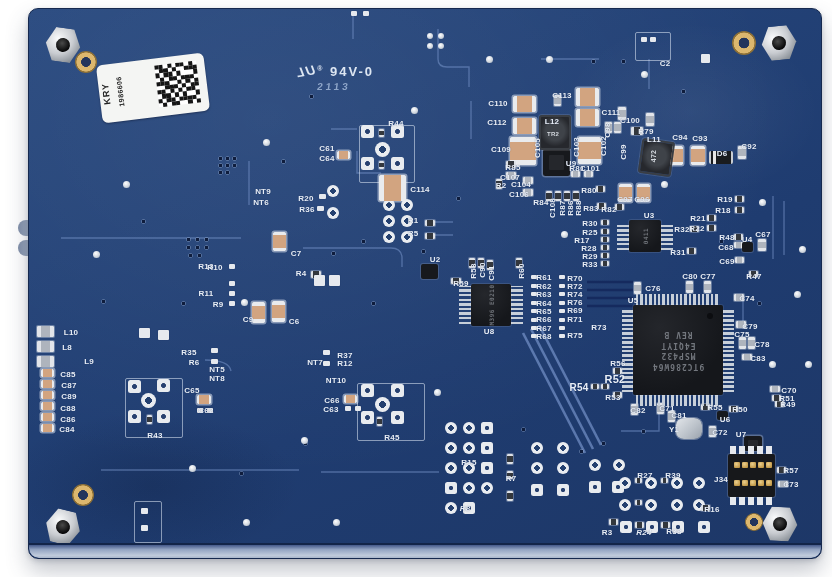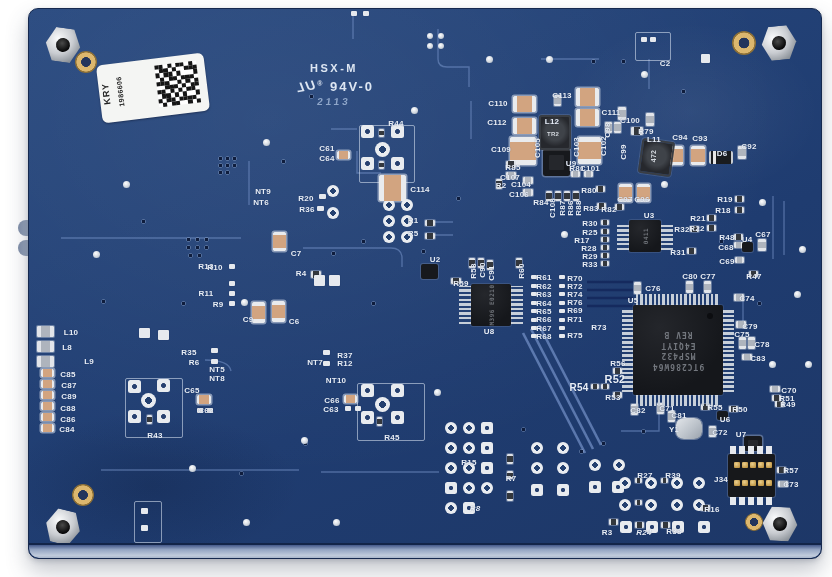--- a/index.html
+++ b/index.html
@@ -575,21 +575,20 @@
             <i class="on"></i>
             <i></i>
             <i></i>
             <i class="on"></i>
             <i></i>
             <i class="on"></i>
           </div>
       </div>
 
       <div class="markings">
-        <div class="mk1">HSX-M</div>
         <div class="mkul">
           <span class="ulmark">UL</span><span class="ulsup">®</span>
           <span>94V-0</span>
         </div>
         <div class="mkdate">2113</div>
       </div>
 
       <div class="qfp">
         <div class="pins pt"></div>
         <div class="pins pb"></div>
@@ -711,21 +710,21 @@
         <span class="lbl" style="left: 720px; top: 478px;">J34</span>
         <span class="lbl" style="left: 790px; top: 469px;">R57</span>
         <span class="lbl" style="left: 790px; top: 483px;">C73</span>
         <span class="lbl" style="left: 644px; top: 474px;">R27</span>
         <span class="lbl" style="left: 672px; top: 474px;">R39</span>
         <span class="lbl" style="left: 711px; top: 508px;">R16</span>
         <span class="lbl" style="left: 643px; top: 531px; font-style: italic;">R24</span>
         <span class="lbl" style="left: 673px; top: 530px;">R38</span>
         <span class="lbl" style="left: 606px; top: 531px;">R3</span>
         <span class="lbl" style="left: 468px; top: 461px;">R15</span>
-        <span class="lbl" style="left: 474px; top: 507px; font-style: italic;">R8</span>
+        <span class="lbl" style="left: 464px; top: 507px; font-style: italic;">R8</span>
         <span class="lbl" style="left: 510px; top: 477px;">R7</span>
         <span class="lbl" style="left: 513px; top: 545px;">R14</span>
         <span class="lbl" style="left: 419px; top: 188px;">C114</span>
         <span class="lbl" style="left: 412px; top: 219px;">R1</span>
         <span class="lbl" style="left: 412px; top: 232px;">R5</span>
         <span class="lbl" style="left: 434px; top: 258px;">U2</span>
         <span class="lbl" style="left: 460px; top: 282px;">R59</span>
         <span class="lbl v" style="left: 472px; top: 270px;">R58</span>
         <span class="lbl v" style="left: 481px; top: 269px;">C90</span>
         <span class="lbl v" style="left: 490px; top: 272px;">C91</span>

